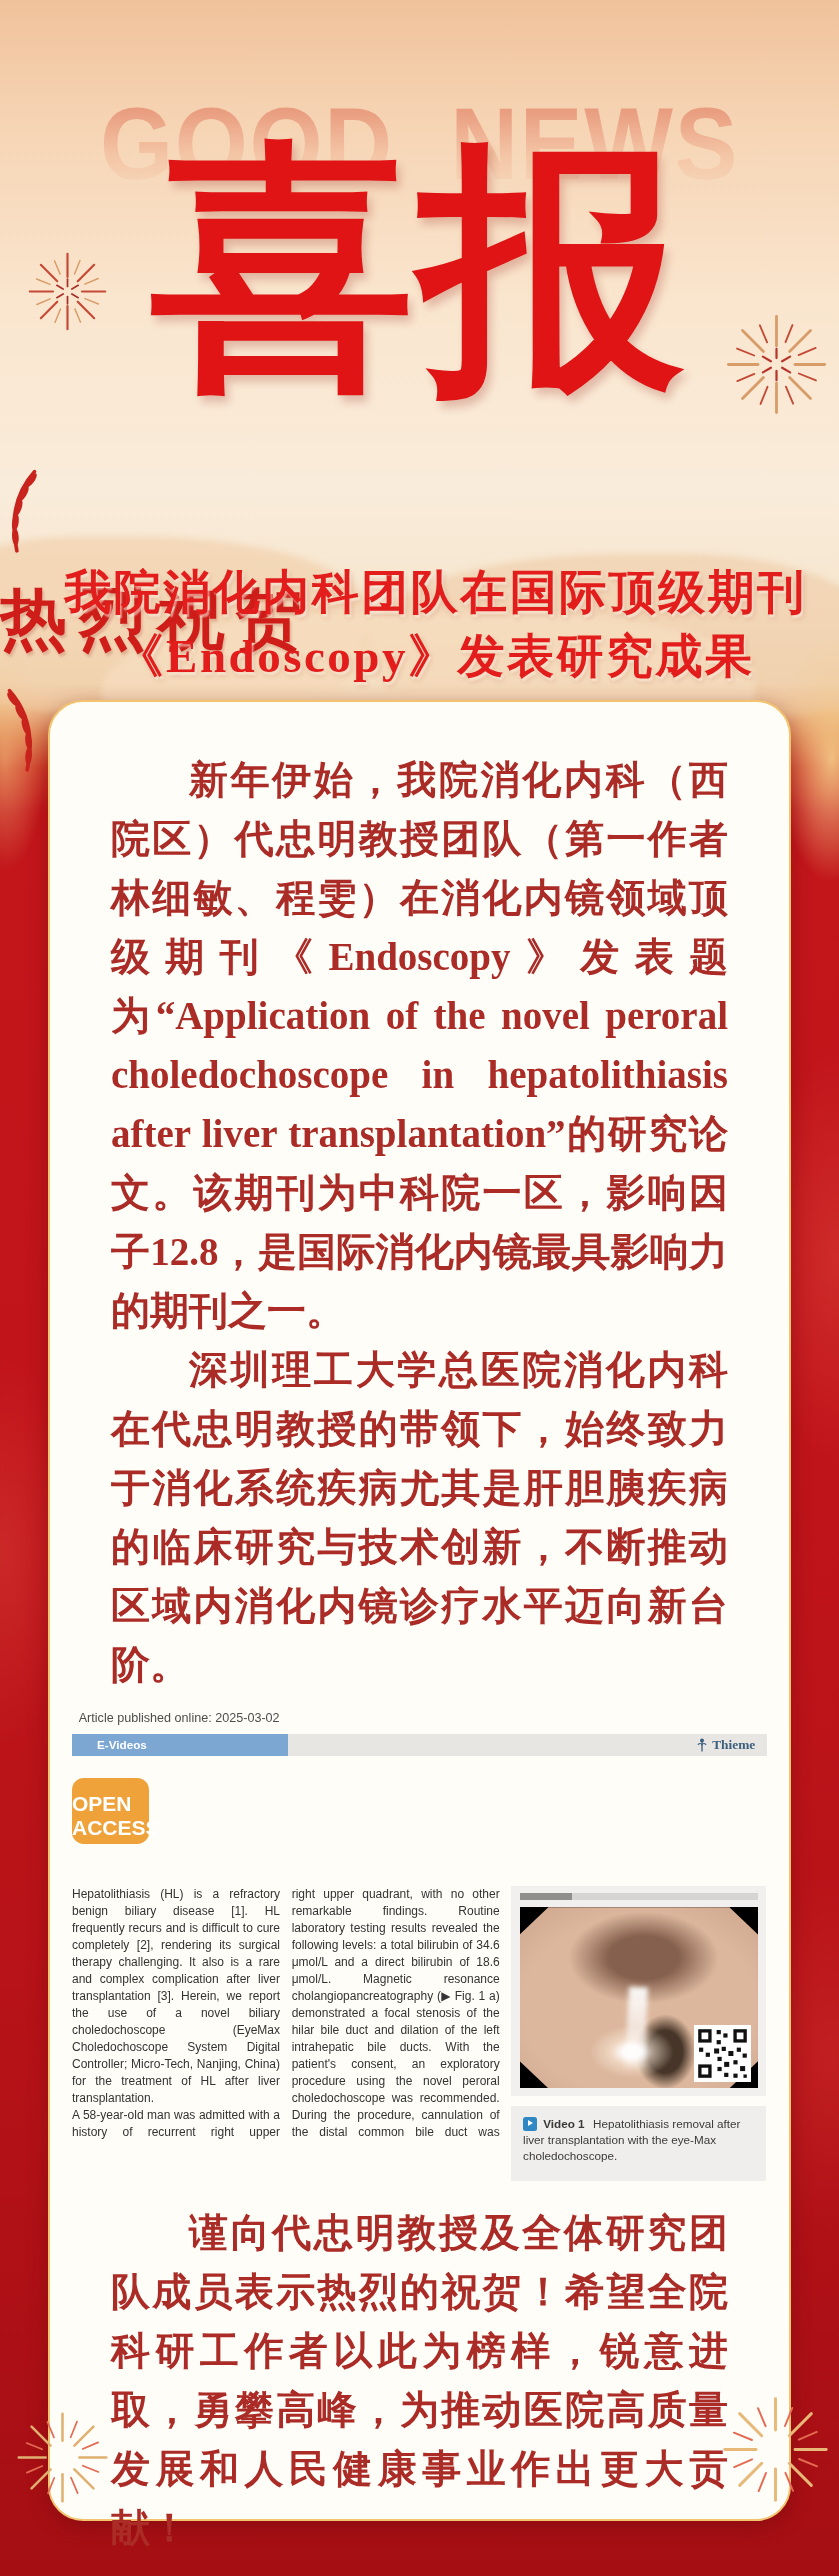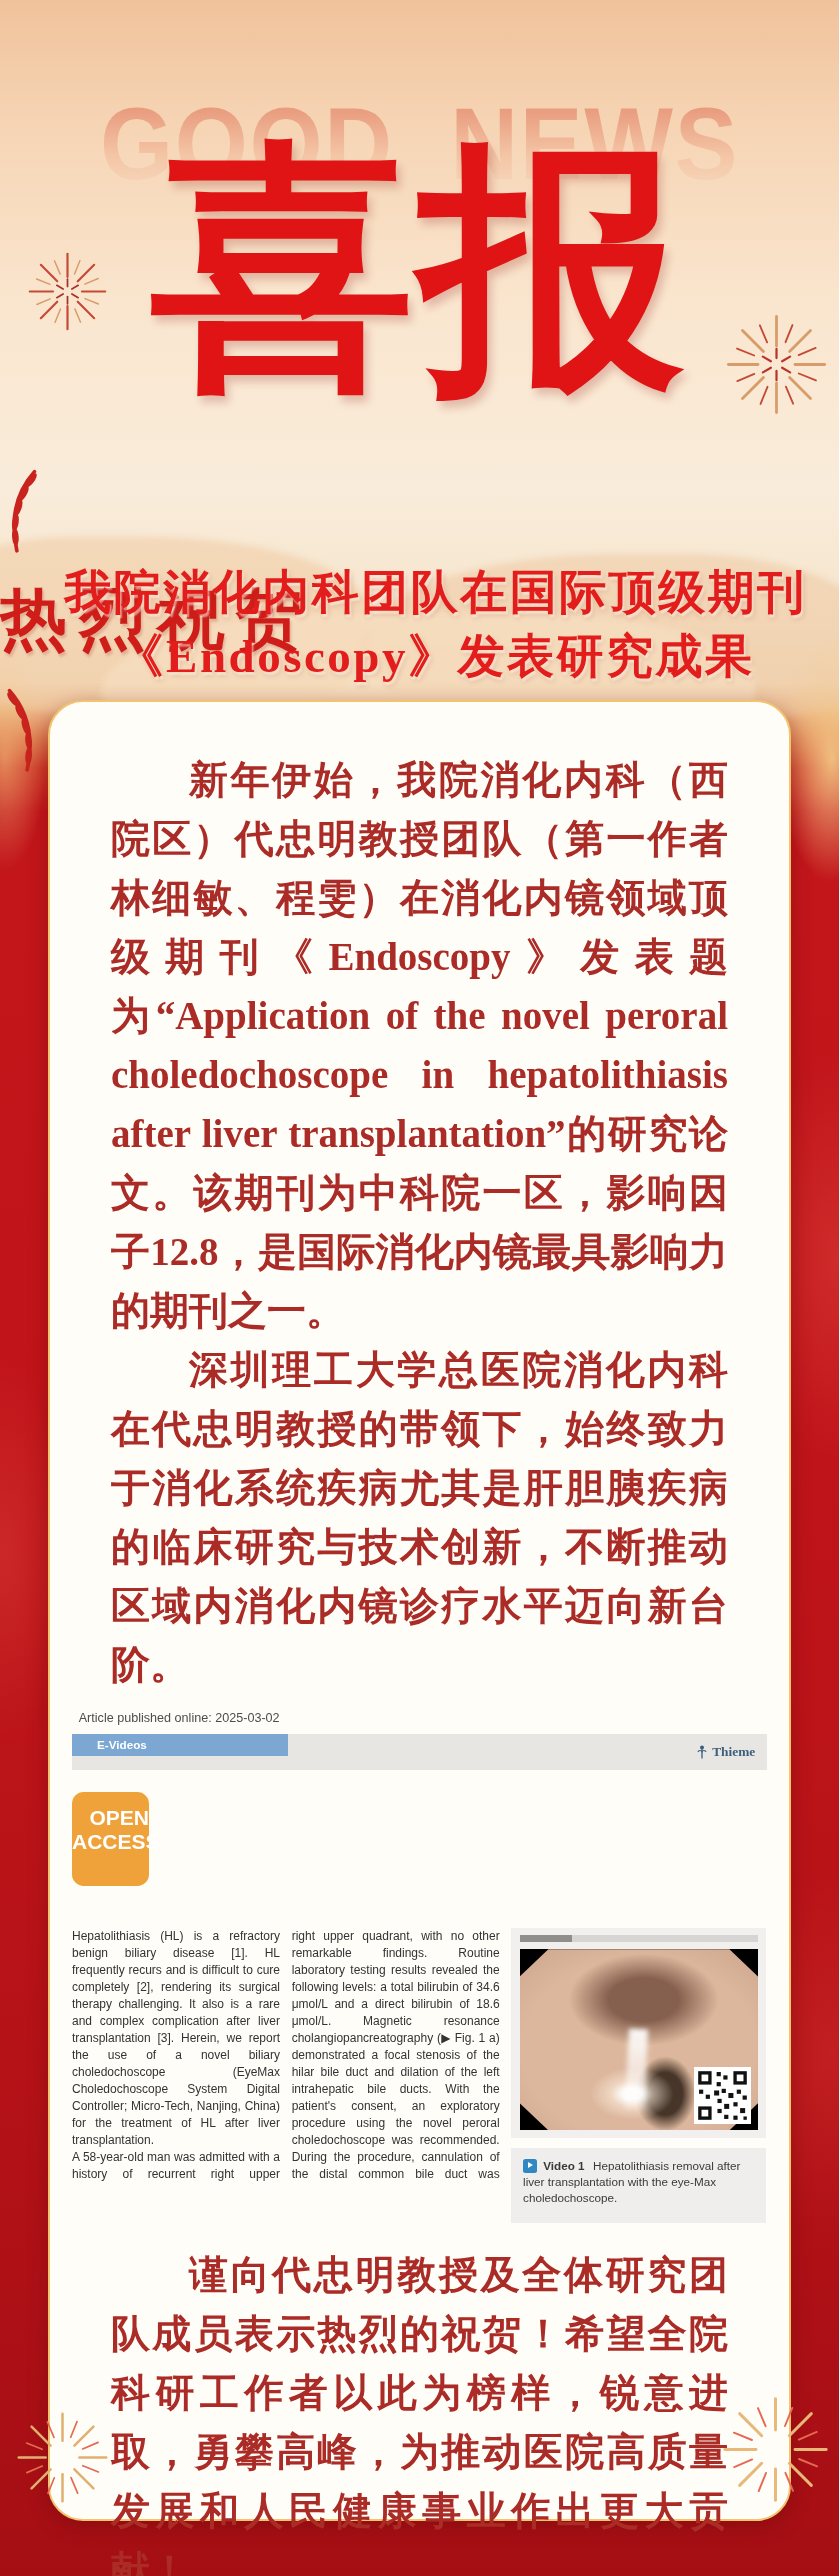--- a/index.html
+++ b/index.html
@@ -62,29 +62,29 @@
     box-shadow:0 5px 20px rgba(90,8,8,.35);
   }
   .para{
     margin:0 61px;font-family:"Liberation Serif",serif;font-weight:bold;
     font-size:39px;line-height:59px;color:#ab2b26;text-align:justify;text-indent:2em;
   }
   .p1{padding-top:48px;} .p3{margin-top:22px;}
   
   .jwrap{margin:17px 22px 0;}
   .jpub{font-size:12.6px;line-height:15px;color:#4d4d4d;margin:0 0 8.4px 6.7px;}
-  .jbar{height:36px;background:#e7e6e3;display:flex;justify-content:space-between;}
+  .jbar{height:22px;background:#e7e6e3;display:flex;justify-content:space-between;}
   .jtab{width:216px;height:22px;line-height:22px;background:#7ba7d2;color:#fff;
         font-size:11.7px;font-weight:bold;padding-left:25px;box-sizing:border-box;}
   .jpublisher{display:flex;align-items:center;gap:5px;margin-right:11.7px;
         color:#3d5f7e;font-size:13.4px;font-weight:bold;font-family:"Liberation Serif",serif;}
   .jhead{display:flex;justify-content:space-between;align-items:flex-start;margin-top:22px;}
   .jtitle{width:554px;margin:0;font-size:21px;line-height:28.5px;color:#1e7cb6;font-weight:bold;}
-  .oa{width:77px;height:94px;box-sizing:border-box;background:#f0a23a;border-radius:11.7px;
-      color:#fff;font-weight:900;text-align:right;font-size:21px;line-height:24px;padding-top:13.4px;}
+  .oa{width:77px;height:66px;box-sizing:border-box;background:#f0a23a;border-radius:11.7px;
+      color:#fff;font-weight:900;text-align:left;font-size:21px;line-height:24px;padding-top:13.4px;}
   .jbody{display:flex;gap:11.7px;margin-top:42px;height:295px;}
   .jcol{width:208px;height:258px;overflow:hidden;font-size:12px;line-height:17px;
         text-align:justify;color:#333;}
   .jcol p{margin:0;}
   .jright{width:255px;display:flex;flex-direction:column;}
   .vpanel{background:#f1f0ee;height:210px;box-sizing:border-box;padding:6.7px 8.4px;}
   .vtrack{height:6.7px;background:#d6d5d3;position:relative;margin-bottom:7.6px;}
   .vtrack::before{content:"";position:absolute;left:0;top:0;height:6.7px;width:22%;background:#8f8e8c;}
   .vimg{position:relative;height:181px;background:#000;overflow:hidden;}
   .vflesh{

